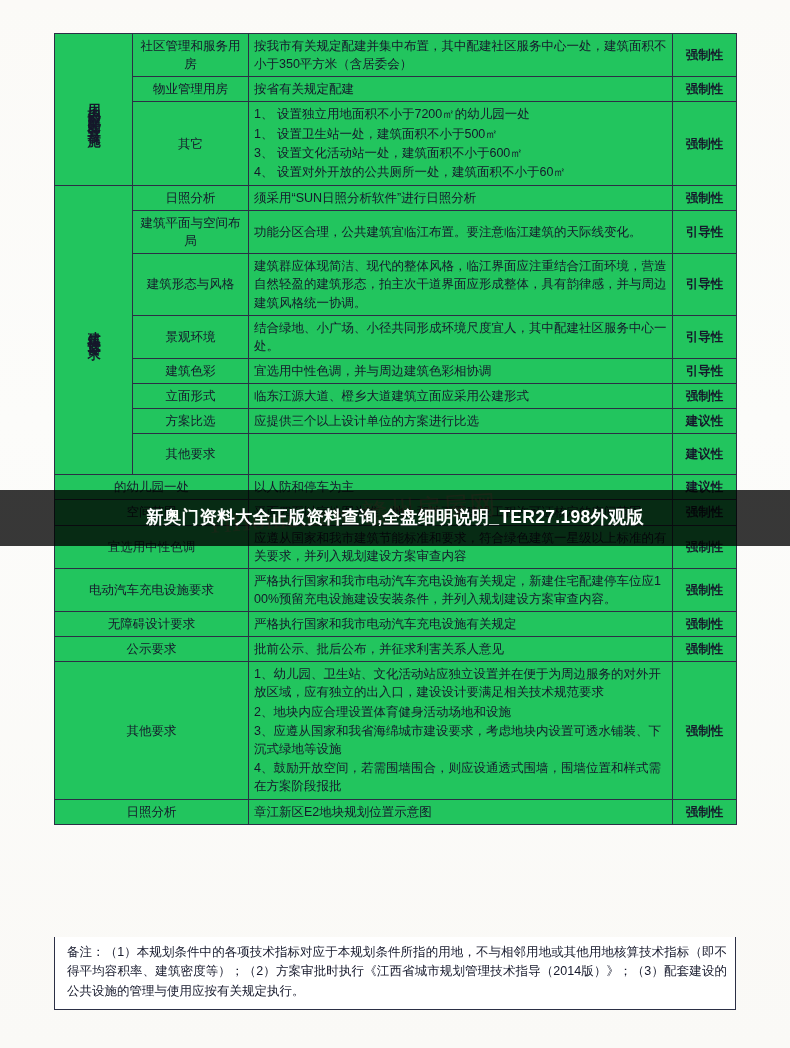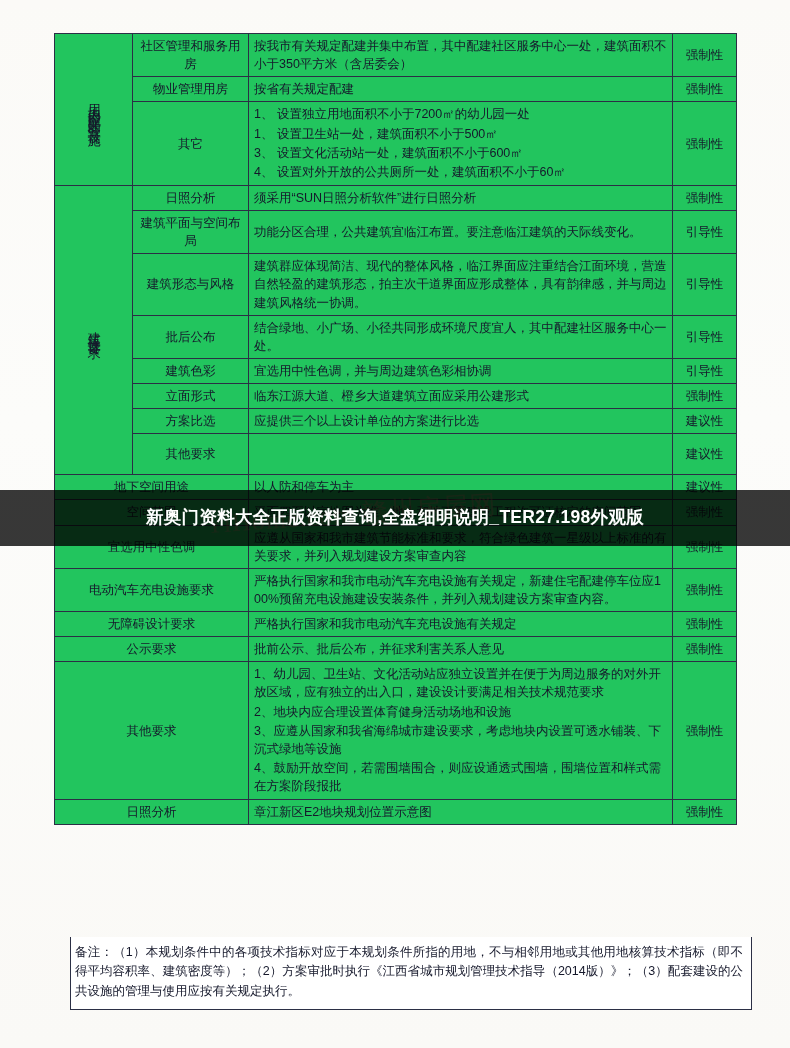--- a/index.html
+++ b/index.html
@@ -56,20 +56,21 @@
     writing-mode: vertical-rl;
     text-orientation: upright;
     letter-spacing: 3px;
     line-height: 1.25;
     margin: 0 auto;
     text-align: center;
     font-size: 13px;
   }
   .cell-center {
     text-align: center;
+    font-weight: bold;
   }
   .cell-label {
     text-align: center;
     font-size: 12.5px;
     line-height: 1.4;
   }
   .cell-body {
     text-align: left;
     margin-left: 33px;
   }
@@ -80,27 +81,27 @@
   .numlist {
     margin: 0;
     padding: 0;
     list-style: none;
   }
   .numlist li {
     margin: 0 0 1px 0;
   }
   .notes {
     position: absolute;
-    left: 70px;
+    left: 54px;
     top: 937px;
     width: 682px;
     box-sizing: border-box;
     border: 1px solid #2b2f45;
     border-top: none;
-    padding: 6px 8px 8px 4px;
+    padding: 6px 8px 8px 12px;
     font-size: 12.5px;
     line-height: 1.55;
     color: #15182b;
     background: #ffffff;
     text-align: justify;
   }
   
   .watermark {
     position: absolute;
     left: 205px;
@@ -189,21 +190,21 @@
           <td class="cell-label">建筑平面与空间布局</td>
           <td class="cell-body">功能分区合理，公共建筑宜临江布置。要注意临江建筑的天际线变化。</td>
           <td class="cell-center">引导性</td>
         </tr>
         <tr>
           <td class="cell-label">建筑形态与风格</td>
           <td class="cell-body tiny">建筑群应体现简洁、现代的整体风格，临江界面应注重结合江面环境，营造自然轻盈的建筑形态，拍主次干道界面应形成整体，具有韵律感，并与周边建筑风格统一协调。</td>
           <td class="cell-center">引导性</td>
         </tr>
         <tr>
-          <td class="cell-label">批后公布</td>
+          <td class="cell-label">景观环境</td>
           <td class="cell-body">结合绿地、小广场、小径共同形成环境尺度宜人，其中配建社区服务中心一处。</td>
           <td class="cell-center">引导性</td>
         </tr>
         <tr>
           <td class="cell-label">建筑色彩</td>
           <td class="cell-body">宜选用中性色调，并与周边建筑色彩相协调</td>
           <td class="cell-center">引导性</td>
         </tr>
         <tr>
           <td class="cell-label">立面形式</td>
@@ -215,21 +216,21 @@
           <td class="cell-body">应提供三个以上设计单位的方案进行比选</td>
           <td class="cell-center">建议性</td>
         </tr>
         <tr>
           <td class="cell-label" style="height:34px;">其他要求</td>
           <td class="cell-body"></td>
           <td class="cell-center">建议性</td>
         </tr>
 
         <tr>
-          <td colspan="2" class="cell-label">地下空间用途</td>
+          <td colspan="2" class="cell-label">的幼儿园一处</td>
           <td class="cell-body">以人防和停车为主</td>
           <td class="cell-center">建议性</td>
         </tr>
         <tr>
           <td colspan="2" class="cell-label">空间范围</td>
           <td class="cell-body">平面四至以宗地图为准，地上和地下至建设工程许可证核定的空间范围</td>
           <td class="cell-center">强制性</td>
         </tr>
         <tr>
           <td colspan="2" class="cell-label">宜选用中性色调</td>

